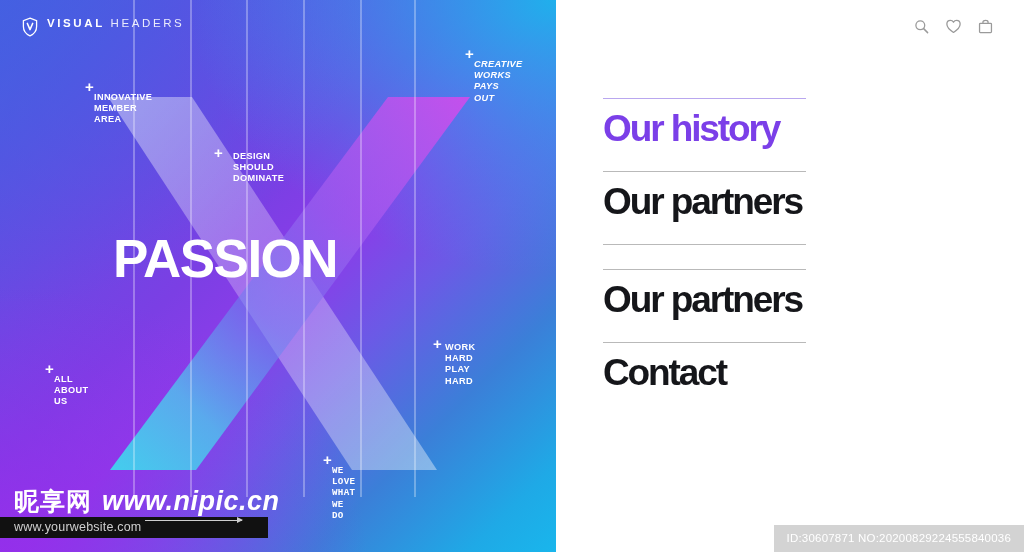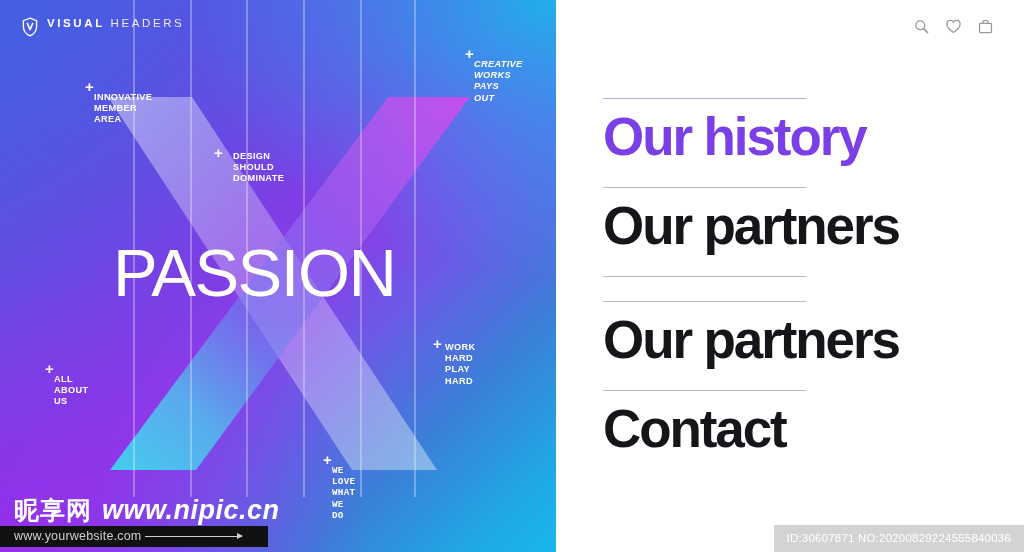--- a/index.html
+++ b/index.html
@@ -52,60 +52,60 @@
   }
   .logo-mark { width:16px; height:20px; display:block; }
   .logo-text {
     font-size:11.5px; letter-spacing:2.6px; color:#fff;
     white-space:nowrap; font-weight:700;
   }
   .logo-text .light { font-weight:400; color:rgba(255,255,255,.88); }
 
   
   .passion {
-    position:absolute; left:113px; top:239px;
-    font-size:67px; font-weight:400; color:#fff;
+    position:absolute; left:113px; top:232px;
+    font-size:53px; font-weight:700; color:#fff;
     letter-spacing:-1.5px; line-height:1;
     z-index:9; white-space:nowrap;
   }
 
   
   .anno { position:absolute; z-index:11; }
   .anno .plus {
     position:absolute; font-size:15px; font-weight:700; color:#fff;
     line-height:1;
   }
   .anno .lines {
     font-size:9.2px; font-weight:700; color:#fff;
     letter-spacing:.35px; line-height:11.2px;
     text-transform:uppercase; white-space:nowrap;
   }
 
   
   .wm {
-    position:absolute; left:0; bottom:5px; z-index:20;
+    position:absolute; left:0; bottom:14px; z-index:20;
     display:flex; flex-direction:column;
   }
   .wm-top {
     display:flex; align-items:baseline; gap:10px;
     padding-left:14px;
   }
   .wm-cn {
     font-size:25px; font-weight:700; color:#fff;
     letter-spacing:1px; line-height:1;
     font-family:"DejaVu Sans", sans-serif;
   }
   .wm-url {
     font-size:27px; font-style:italic; font-weight:700; color:#fff;
     letter-spacing:.5px; line-height:1;
   }
   .wm-bar {
     margin-top:2px;
     background:#111; color:#cfcfcf;
-    display:flex; align-items:center; gap:4px;
+    display:flex; gap:4px;
     padding:3px 26px 4px 14px;
     width:268px;
   }
   .wm-bar span { font-size:12.5px; letter-spacing:.2px; }
   .wm-arrow { flex:1; height:1px; background:#cfcfcf; position:relative; }
   .wm-arrow::after {
     content:""; position:absolute; right:-1px; top:-3px;
     border-left:6px solid #cfcfcf;
     border-top:3.5px solid transparent;
     border-bottom:3.5px solid transparent;
@@ -120,21 +120,21 @@
     position:absolute; right:30px; top:18px;
     display:flex; align-items:center; gap:15px;
   }
   .tb-icon { width:17px; height:17px; display:block; cursor:pointer; }
 
   .menu { position:absolute; left:47px; top:98px; width:400px; }
   .menu-item { position:relative; }
   .menu-rule { width:203px; height:1px; background:#b9b9b9; }
   .menu-rule.accent { background:#b9a7ef; }
   .menu-label {
-    font-size:53px; font-weight:700; letter-spacing:-2.1px;
+    font-size:37px; font-weight:700; letter-spacing:-2.1px;
     line-height:1; color:#15161a; white-space:nowrap;
     margin-top:11px;
   }
   .menu-item.is-active .menu-label { color:#7b3fe8; }
   .menu-item + .menu-item { margin-top:24px; }
 
   .idtag {
     position:absolute; right:0; bottom:0;
     background:#d3d3d3; color:#ffffff;
     font-size:11.5px; letter-spacing:.2px;

